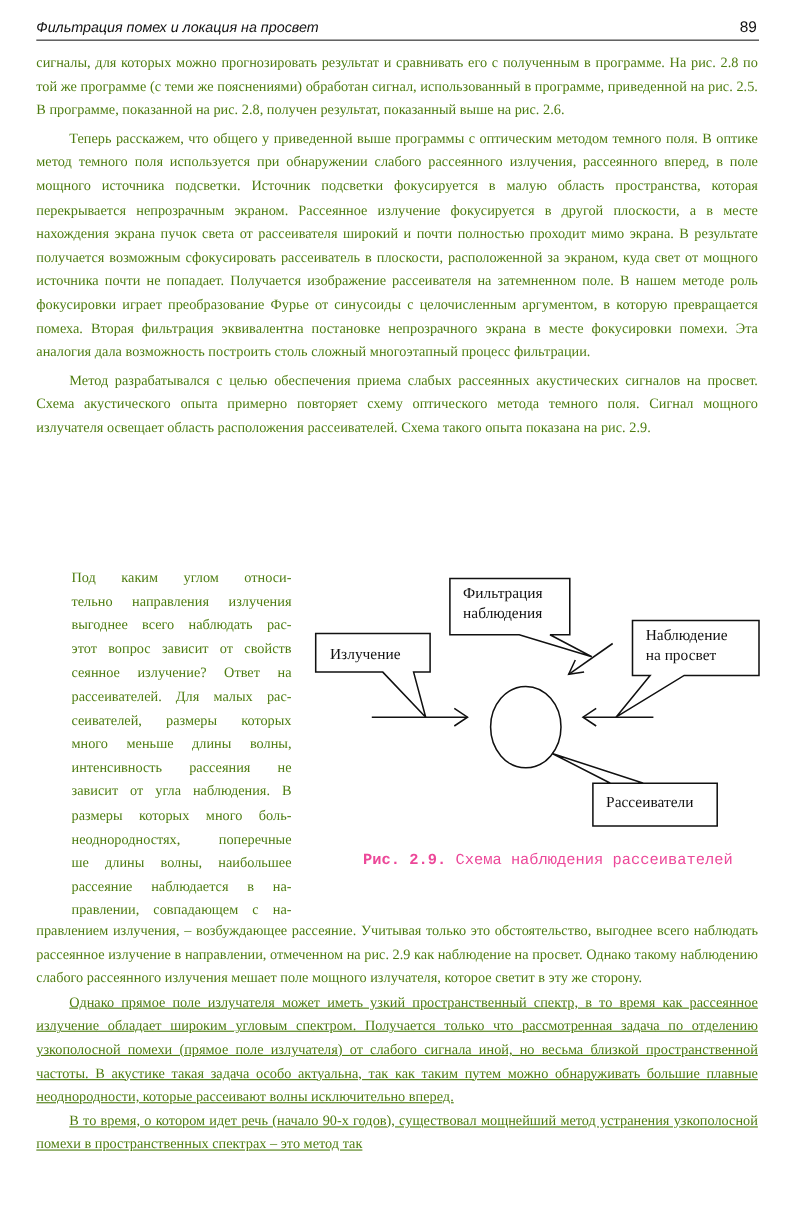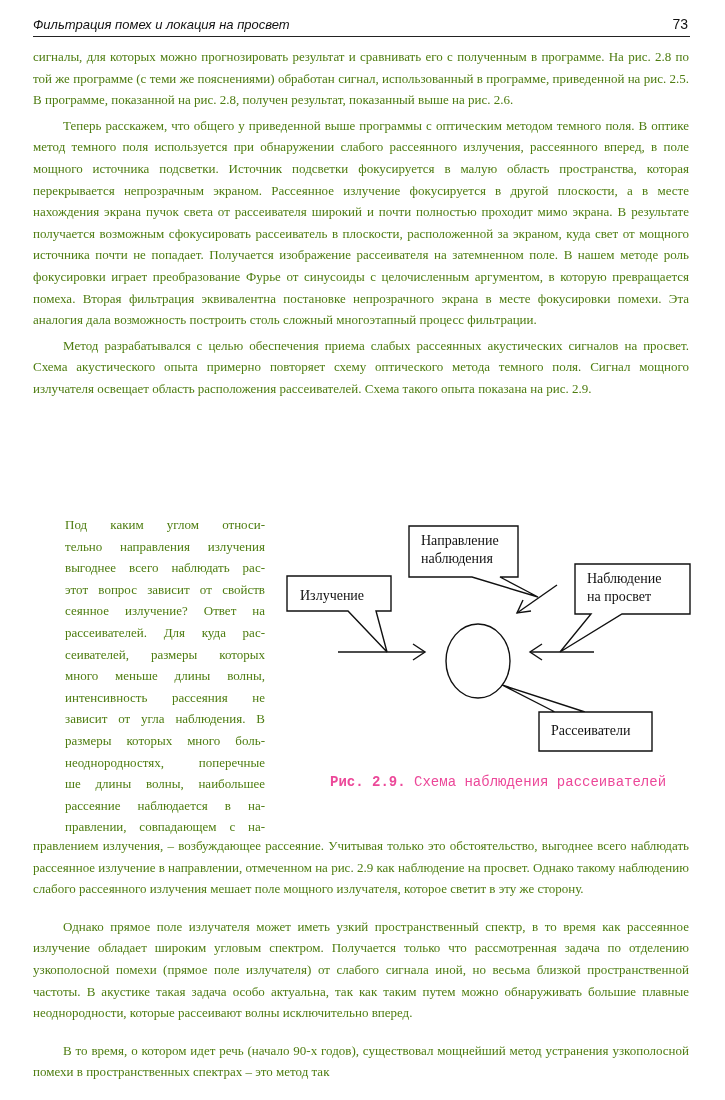--- a/index.html
+++ b/index.html
@@ -14,48 +14,48 @@
   .text {
     font-family: "Liberation Serif", serif; font-size: 13px; line-height: 21.6px;
     text-align: justify; color: #4d7c0f;
   }
   .text p { margin: 0; }
   .text p.indent { text-indent: 30px; }
   .body-top { position: absolute; left: 33px; top: 46px; width: 656px; }
   .body-top p + p { margin-top: 4px; }
   .wrap-col { position: absolute; left: 65px; top: 514px; width: 200px; }
   .body-bottom { position: absolute; left: 33px; top: 835px; width: 656px; }
-  .body-bottom p + p { margin-top: 16px; }
+  .body-bottom p + p { margin-top: 0; text-decoration: underline; }
   .fig { position: absolute; left: 280px; top: 515px; width: 445px; height: 300px; }
   .fig svg { position: absolute; left: 0; top: 0; }
   .callout-text { position: absolute; font-family: "Liberation Serif", serif; font-size: 14px; line-height: 17px; color: #111; }
   .caption { position: absolute; left: 330px; top: 774px; font-family: Liberation Mono, monospace; font-size: 14px; color: #ec4899; }
   .caption b { font-weight: bold; }
 </style>
 </head>
 <body>
 
 <div class="header">
   <span class="title">Фильтрация помех и локация на просвет</span>
-  <span class="page">73</span>
+  <span class="page">89</span>
 </div>
 
 <div class="text body-top">
   <p>сигналы, для которых можно прогнозировать результат и сравнивать его с полученным в программе. На рис. 2.8 по той же программе (с теми же пояснениями) обработан сигнал, использованный в программе, приведенной на рис. 2.5. В программе, показанной на рис. 2.8, получен результат, показанный выше на рис. 2.6.</p>
   <p class="indent">Теперь расскажем, что общего у приведенной выше программы с оптическим методом темного поля. В оптике метод темного поля используется при обнаружении слабого рассеянного излучения, рассеянного вперед, в поле мощного источника подсветки. Источник подсветки фокусируется в малую область пространства, которая перекрывается непрозрачным экраном. Рассеянное излучение фокусируется в другой плоскости, а в месте нахождения экрана пучок света от рассеивателя широкий и почти полностью проходит мимо экрана. В результате получается возможным сфокусировать рассеиватель в плоскости, расположенной за экраном, куда свет от мощного источника почти не попадает. Получается изображение рассеивателя на затемненном поле. В нашем методе роль фокусировки играет преобразование Фурье от синусоиды с целочисленным аргументом, в которую превращается помеха. Вторая фильтрация эквивалентна постановке непрозрачного экрана в месте фокусировки помехи. Эта аналогия дала возможность построить столь сложный многоэтапный процесс фильтрации.</p>
   <p class="indent">Метод разрабатывался с целью обеспечения приема слабых рассеянных акустических сигналов на просвет. Схема акустического опыта примерно повторяет схему оптического метода темного поля. Сигнал мощного излучателя освещает область расположения рассеивателей. Схема такого опыта показана на рис. 2.9.</p>
 </div>
 
 <div class="text wrap-col" id="wrapcol">
     <div style="text-align: justify; text-align-last: justify; padding-left: 0px;">Под каким углом относи-</div>
     <div style="text-align: justify; text-align-last: justify;">тельно направления излучения</div>
     <div style="text-align: justify; text-align-last: justify;">выгоднее всего наблюдать рас-</div>
     <div style="text-align: justify; text-align-last: justify;">этот вопрос зависит от свойств</div>
     <div style="text-align: justify; text-align-last: justify;">сеянное излучение? Ответ на</div>
-    <div style="text-align: justify; text-align-last: justify;">рассеивателей. Для куда рас-</div>
+    <div style="text-align: justify; text-align-last: justify;">рассеивателей. Для малых рас-</div>
     <div style="text-align: justify; text-align-last: justify;">сеивателей, размеры которых</div>
     <div style="text-align: justify; text-align-last: justify;">много меньше длины волны,</div>
     <div style="text-align: justify; text-align-last: justify;">интенсивность рассеяния не</div>
     <div style="text-align: justify; text-align-last: justify;">зависит от угла наблюдения. В</div>
     <div style="text-align: justify; text-align-last: justify;">размеры которых много боль-</div>
     <div style="text-align: justify; text-align-last: justify;">неоднородностях, поперечные</div>
     <div style="text-align: justify; text-align-last: justify;">ше длины волны, наибольшее</div>
     <div style="text-align: justify; text-align-last: justify;">рассеяние наблюдается в на-</div>
     <div style="text-align: justify; text-align-last: justify;">правлении, совпадающем с на-</div>
   </div>
@@ -76,21 +76,21 @@
       <path d="M295,49 H410 V99 H342 L280,137 L311,99 H295 Z" fill="#fff"></path>
       <line x1="314" y1="137" x2="250" y2="137"></line>
       <polyline points="262,129 250,137 262,145"></polyline>
 
       <ellipse cx="198" cy="146" rx="32" ry="37" fill="#fff"></ellipse>
 
       <path d="M259,197 H372 V236 H259 V197 H275 L222,170 L305,197" fill="#fff"></path>
     </g>
   </svg>
   <div class="callout-text" style="left:20px; top:72px;">Излучение</div>
-  <div class="callout-text" style="left:141px; top:17px;">Направление</div>
+  <div class="callout-text" style="left:141px; top:17px;">Фильтрация</div>
   <div class="callout-text" style="left:141px; top:35px;">наблюдения</div>
   <div class="callout-text" style="left:307px; top:55px;">Наблюдение</div>
   <div class="callout-text" style="left:307px; top:73px;">на просвет</div>
   <div class="callout-text" style="left:271px; top:207px;">Рассеиватели</div>
 </div>
 
 <div class="caption">
   <b>Рис. 2.9.</b><span> Схема наблюдения рассеивателей</span>
 </div>
 

